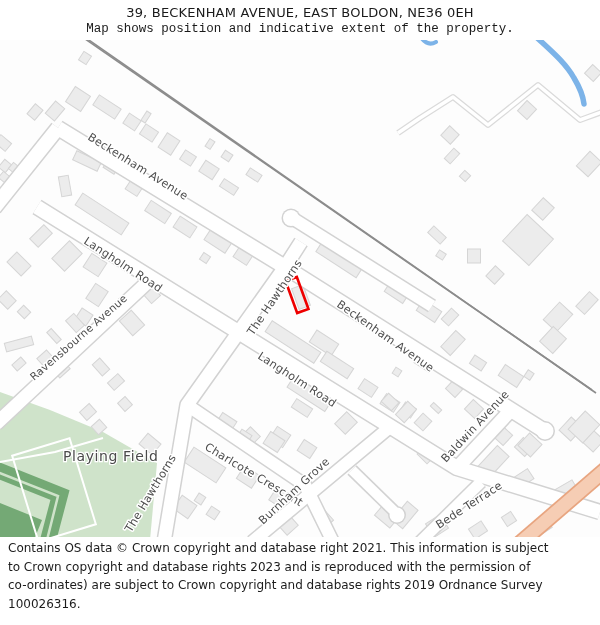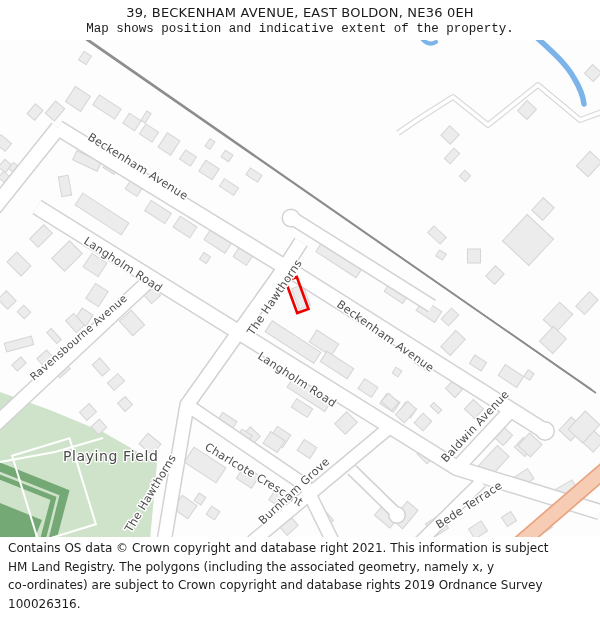--- a/index.html
+++ b/index.html
@@ -231,17 +231,17 @@
         <text class="street" transform="translate(263,485) rotate(-43)">Burnham Grove</text>
         <text class="street" transform="translate(446,423) rotate(-47)">Baldwin Avenue</text>
         <text class="street" transform="translate(439,489) rotate(-33)">Bede Terrace</text>
         <text class="area" transform="translate(63,421)">Playing Field</text>
       </g>
       </svg>
   </div>
 
   <div class="footer">
     <div>Contains OS data © Crown copyright and database right 2021. This information is subject</div>
-    <div>HM Land Registry. The polygons (including the associated geometry, namely x, y</div>
+    <div>to Crown copyright and database rights 2023 and is reproduced with the permission of</div>
     <div>co-ordinates) are subject to Crown copyright and database rights 2019 Ordnance Survey</div>
     <div>100026316.</div>
   </div>
 </div>
 
 </body></html>

